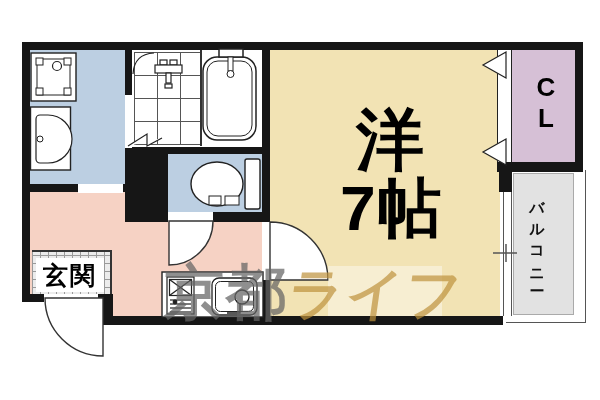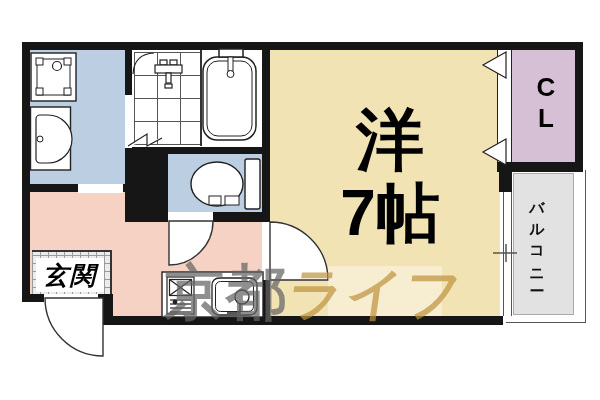--- a/index.html
+++ b/index.html
@@ -17,34 +17,34 @@
     font-family:"Liberation Sans","DejaVu Sans",sans-serif;
   }
   .abs{position:absolute;}
   .fill{position:absolute;z-index:1;}
   .wall{position:absolute;background:var(--wall);z-index:4;}
   .gap{position:absolute;background:#fff;z-index:5;}
   #fixtures{position:absolute;left:0;top:0;z-index:6;}
   .roomlabel{position:absolute;z-index:7;color:#000;text-align:center;font-weight:700;}
   #main-room-label{left:280px;top:102px;width:220px;line-height:74px;}
   #main-room-label .l1{font-size:68px;}
-  #main-room-label .l2{font-size:64px;}
+  #main-room-label .l2{font-size:64px;font-family:Liberation Mono, monospace;}
   #closet-label{left:531px;top:72px;width:30px;font-size:26px;line-height:31px;font-weight:600;}
   #balcony-label{
     left:524px;top:190px;height:130px;width:22px;z-index:7;
     writing-mode:vertical-rl;text-orientation:upright;
     font-size:15px;letter-spacing:6px;color:#111;font-weight:600;
   }
   #entrance-hatch{
     left:32px;top:250px;width:80px;height:46px;z-index:3;
     background-color:#ececec;
     background-image:
       repeating-linear-gradient(0deg,#9a9a9a 0 1px,transparent 1px 8px),
       repeating-linear-gradient(90deg,#9a9a9a 0 1px,transparent 1px 8px);
-    border-top:2px solid #333;border-right:2px solid #333;box-sizing:border-box;font-style:italic;
+    border-top:2px solid #333;border-right:2px solid #333;box-sizing:border-box;
   }
   #entrance-label{
     position:absolute;left:4px;top:6px;width:68px;height:34px;background:#fff;
     font-size:25px;font-weight:700;letter-spacing:2px;line-height:34px;text-align:center;color:#000;
   }
   #bathroom-box{
     left:131px;top:49px;width:132px;height:99px;background:#fff;
     border:1.5px solid var(--line);box-sizing:border-box;z-index:2;
   }
   #bath-tiles{

